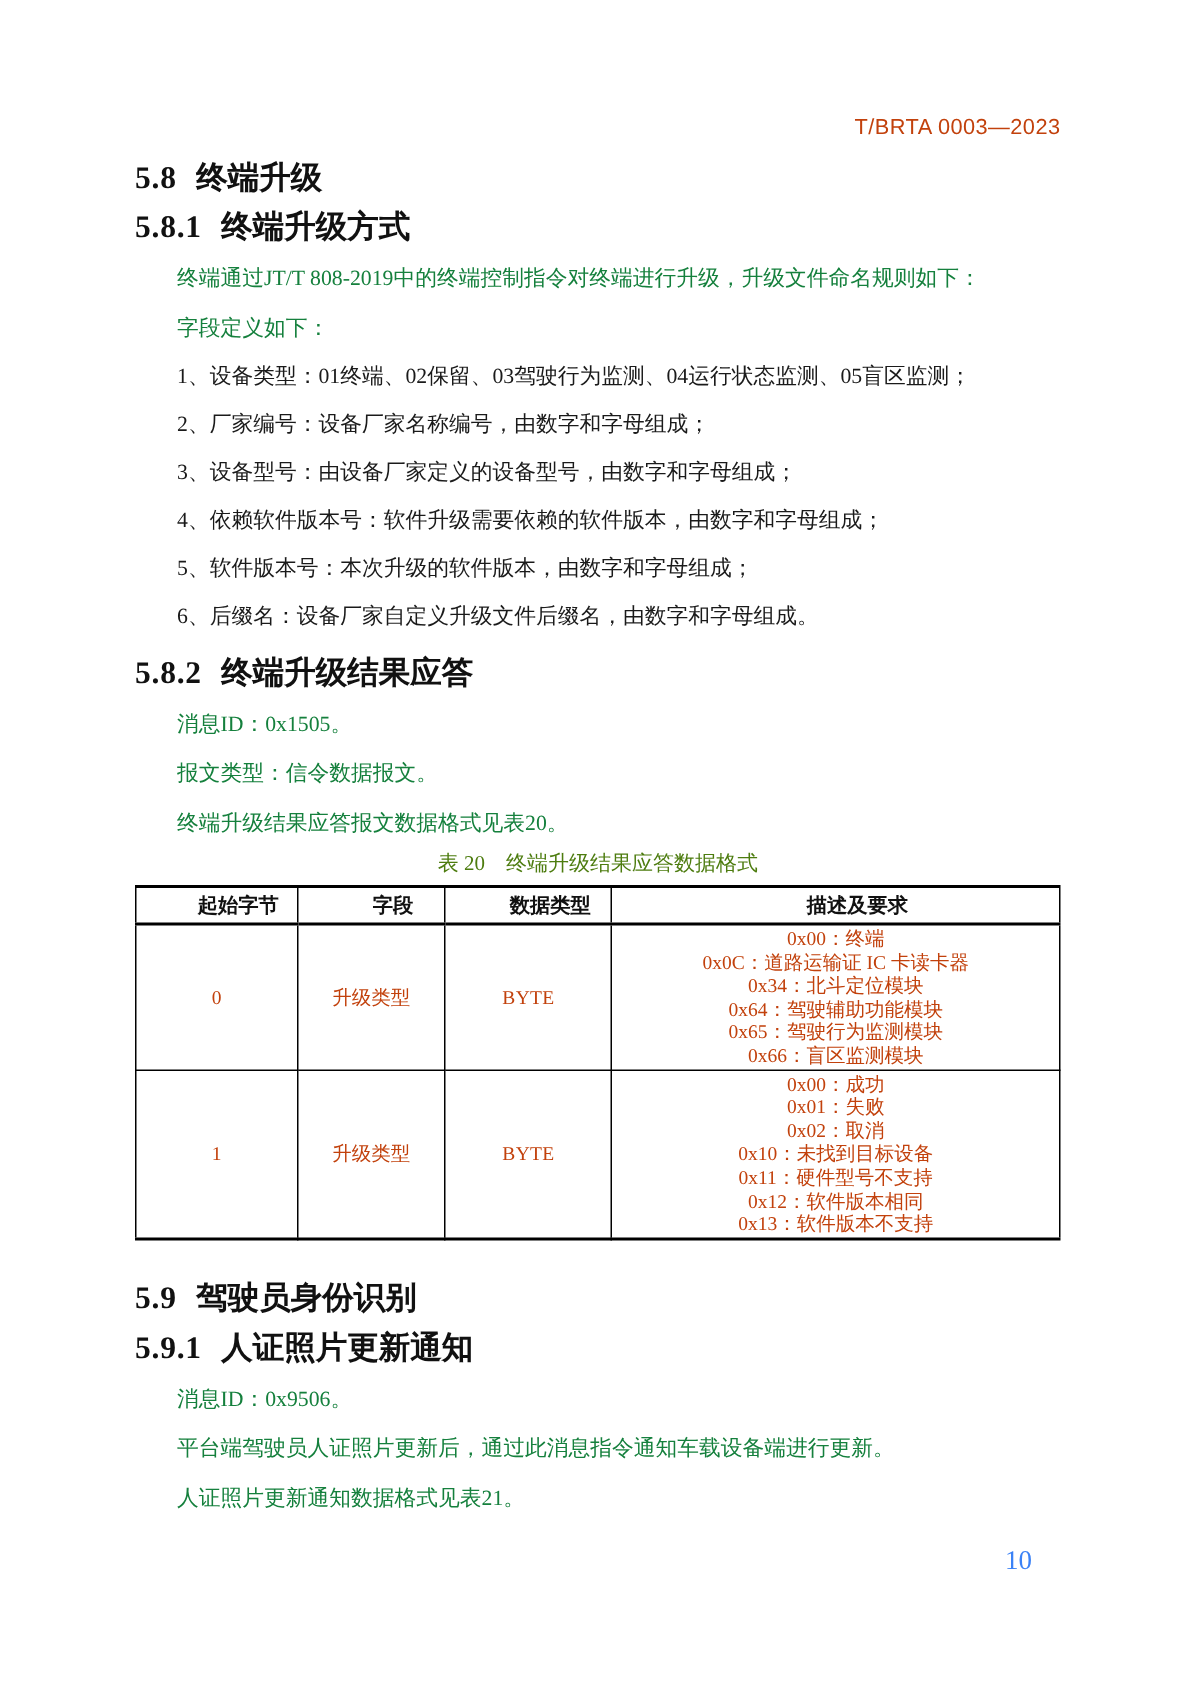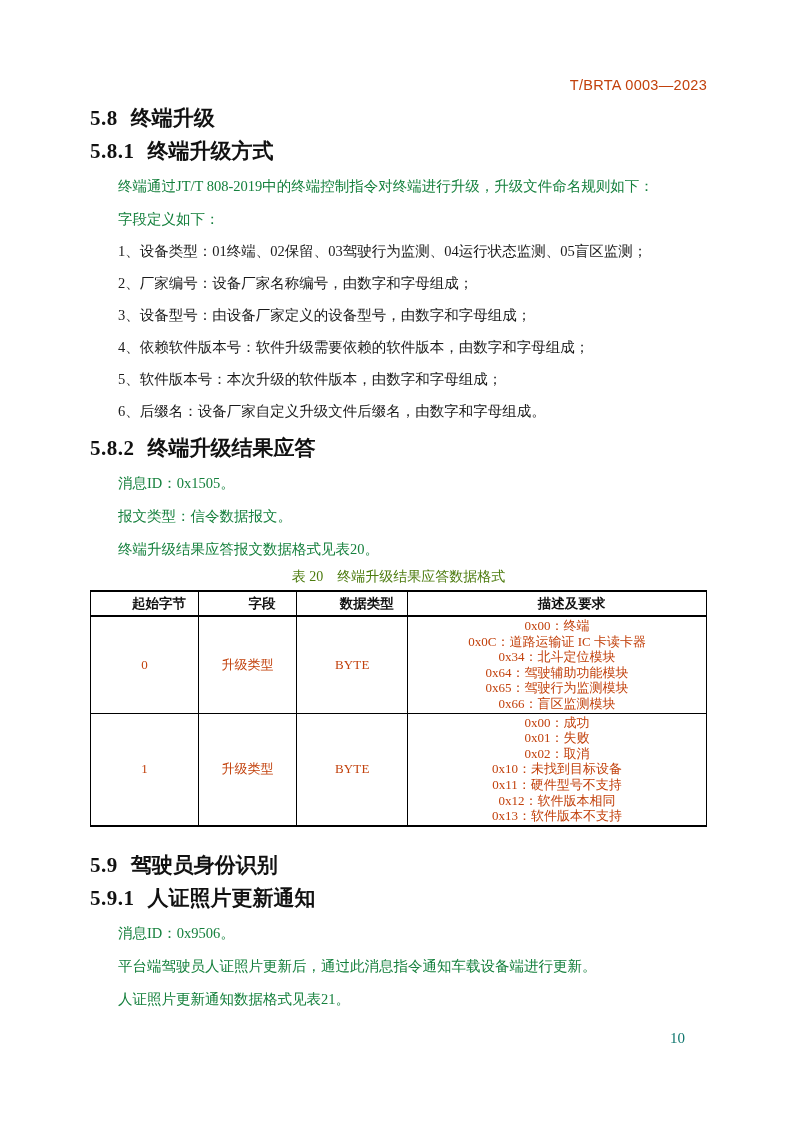--- a/index.html
+++ b/index.html
@@ -89,22 +89,22 @@
   }
   .desc-cell div {
     line-height: 15.6px;
   }
   .mono-val { letter-spacing: 0.2px; }
   .sec-gap { margin-top: 30px; }
   .page-number {
     position: absolute;
     left: 670px;
     top: 1030px;
-    font-size: 15px;
-    color: #0f766e;
+    font-size: 18px;
+    color: #3b82f6;
   }
 </style>
 </head>
 <body>
 
 <div class="page">
 
   <div class="doc-code">T/BRTA 0003—2023</div>
 
   <div class="h2">

